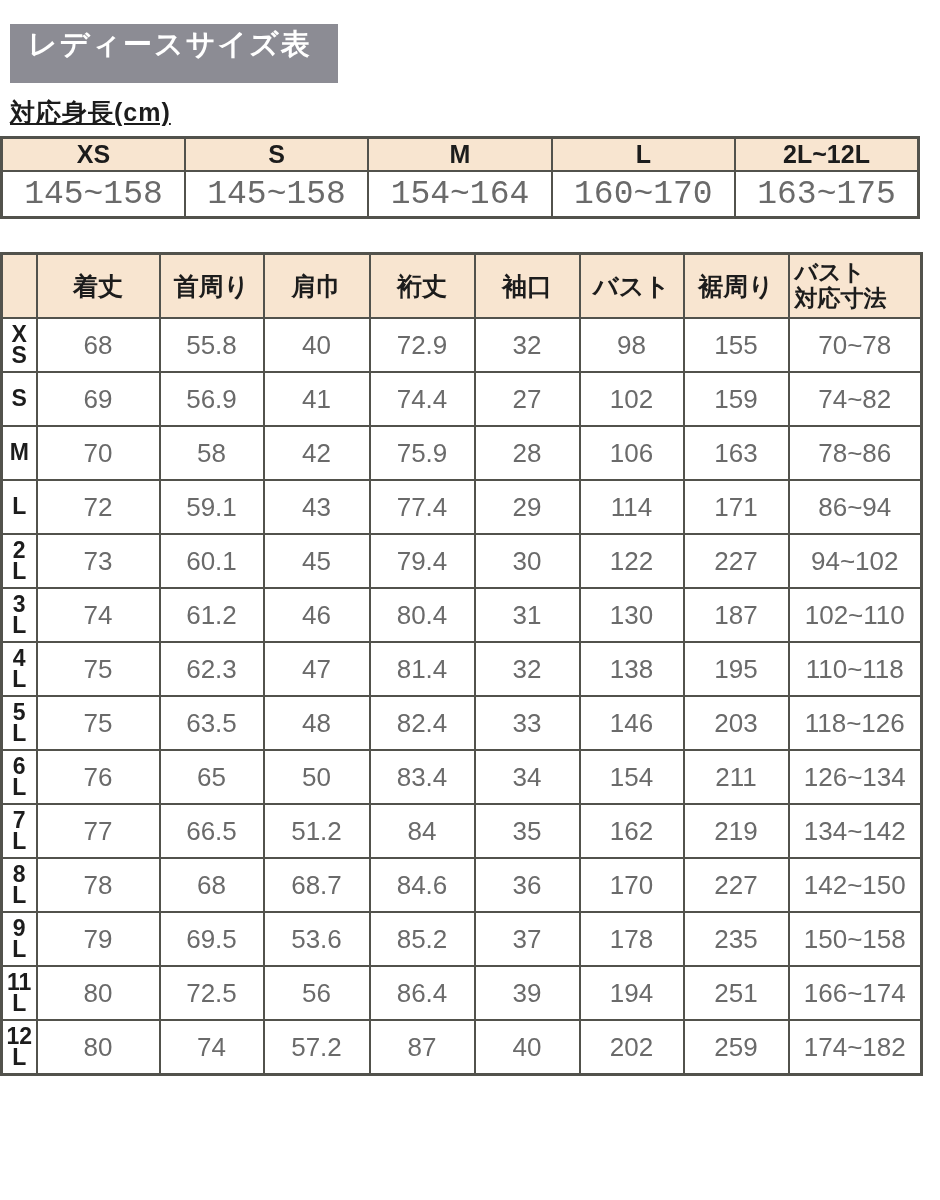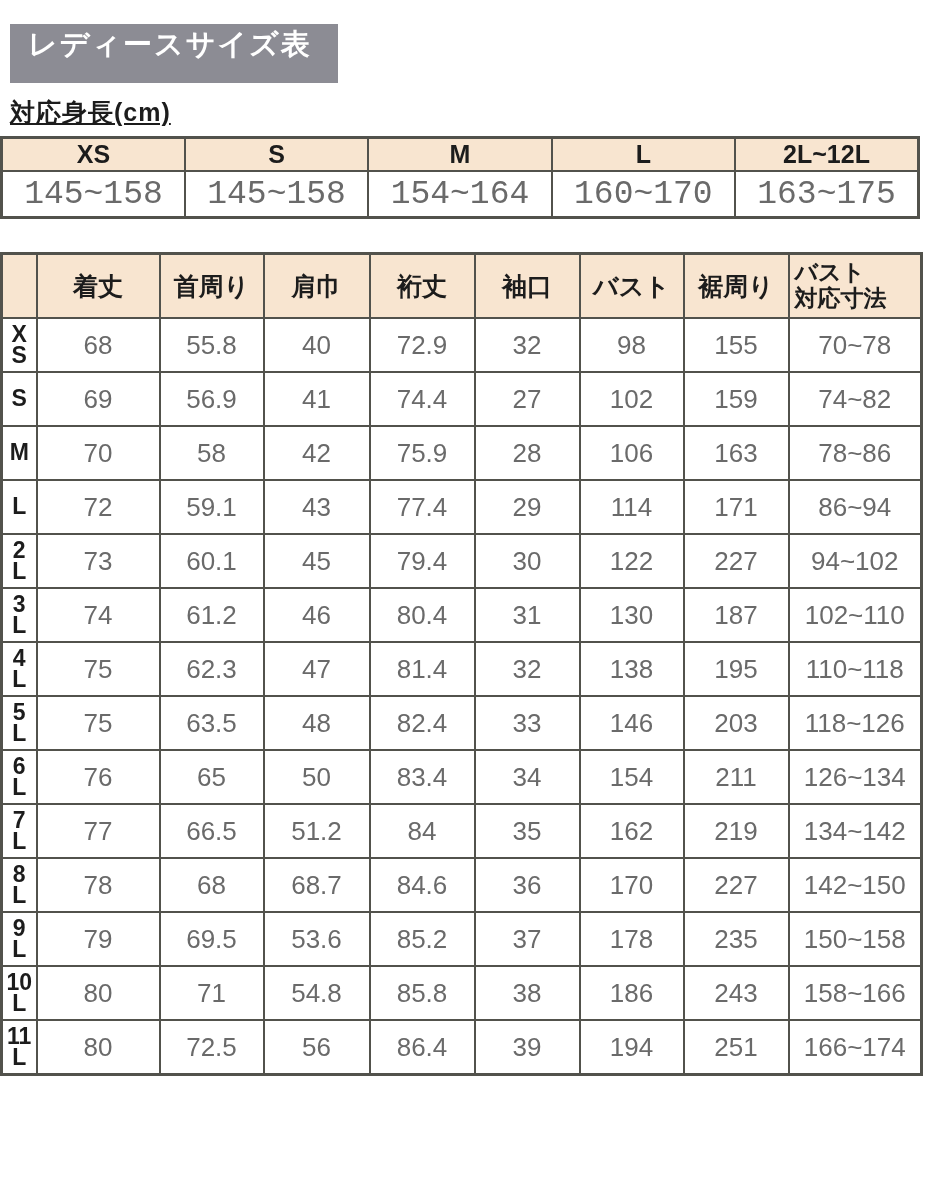--- a/index.html
+++ b/index.html
@@ -289,40 +289,40 @@
         <td>79</td>
         <td>69.5</td>
         <td>53.6</td>
         <td>85.2</td>
         <td>37</td>
         <td>178</td>
         <td>235</td>
         <td>150~158</td>
       </tr>
       <tr>
-        <th class="size-label">10
-L</th>
-        <td>80</td>
-        <td>71</td>
-        <td>54.8</td>
-        <td>85.8</td>
-        <td>38</td>
-        <td>186</td>
-        <td>243</td>
-        <td>158~166</td>
-      </tr>
-      <tr>
         <th class="size-label">11
 L</th>
         <td>80</td>
         <td>72.5</td>
         <td>56</td>
         <td>86.4</td>
         <td>39</td>
         <td>194</td>
         <td>251</td>
         <td>166~174</td>
       </tr>
+      <tr>
+        <th class="size-label">12
+L</th>
+        <td>80</td>
+        <td>74</td>
+        <td>57.2</td>
+        <td>87</td>
+        <td>40</td>
+        <td>202</td>
+        <td>259</td>
+        <td>174~182</td>
+      </tr>
     </tbody>
 </table>
 
 
 
 
 </body></html>

